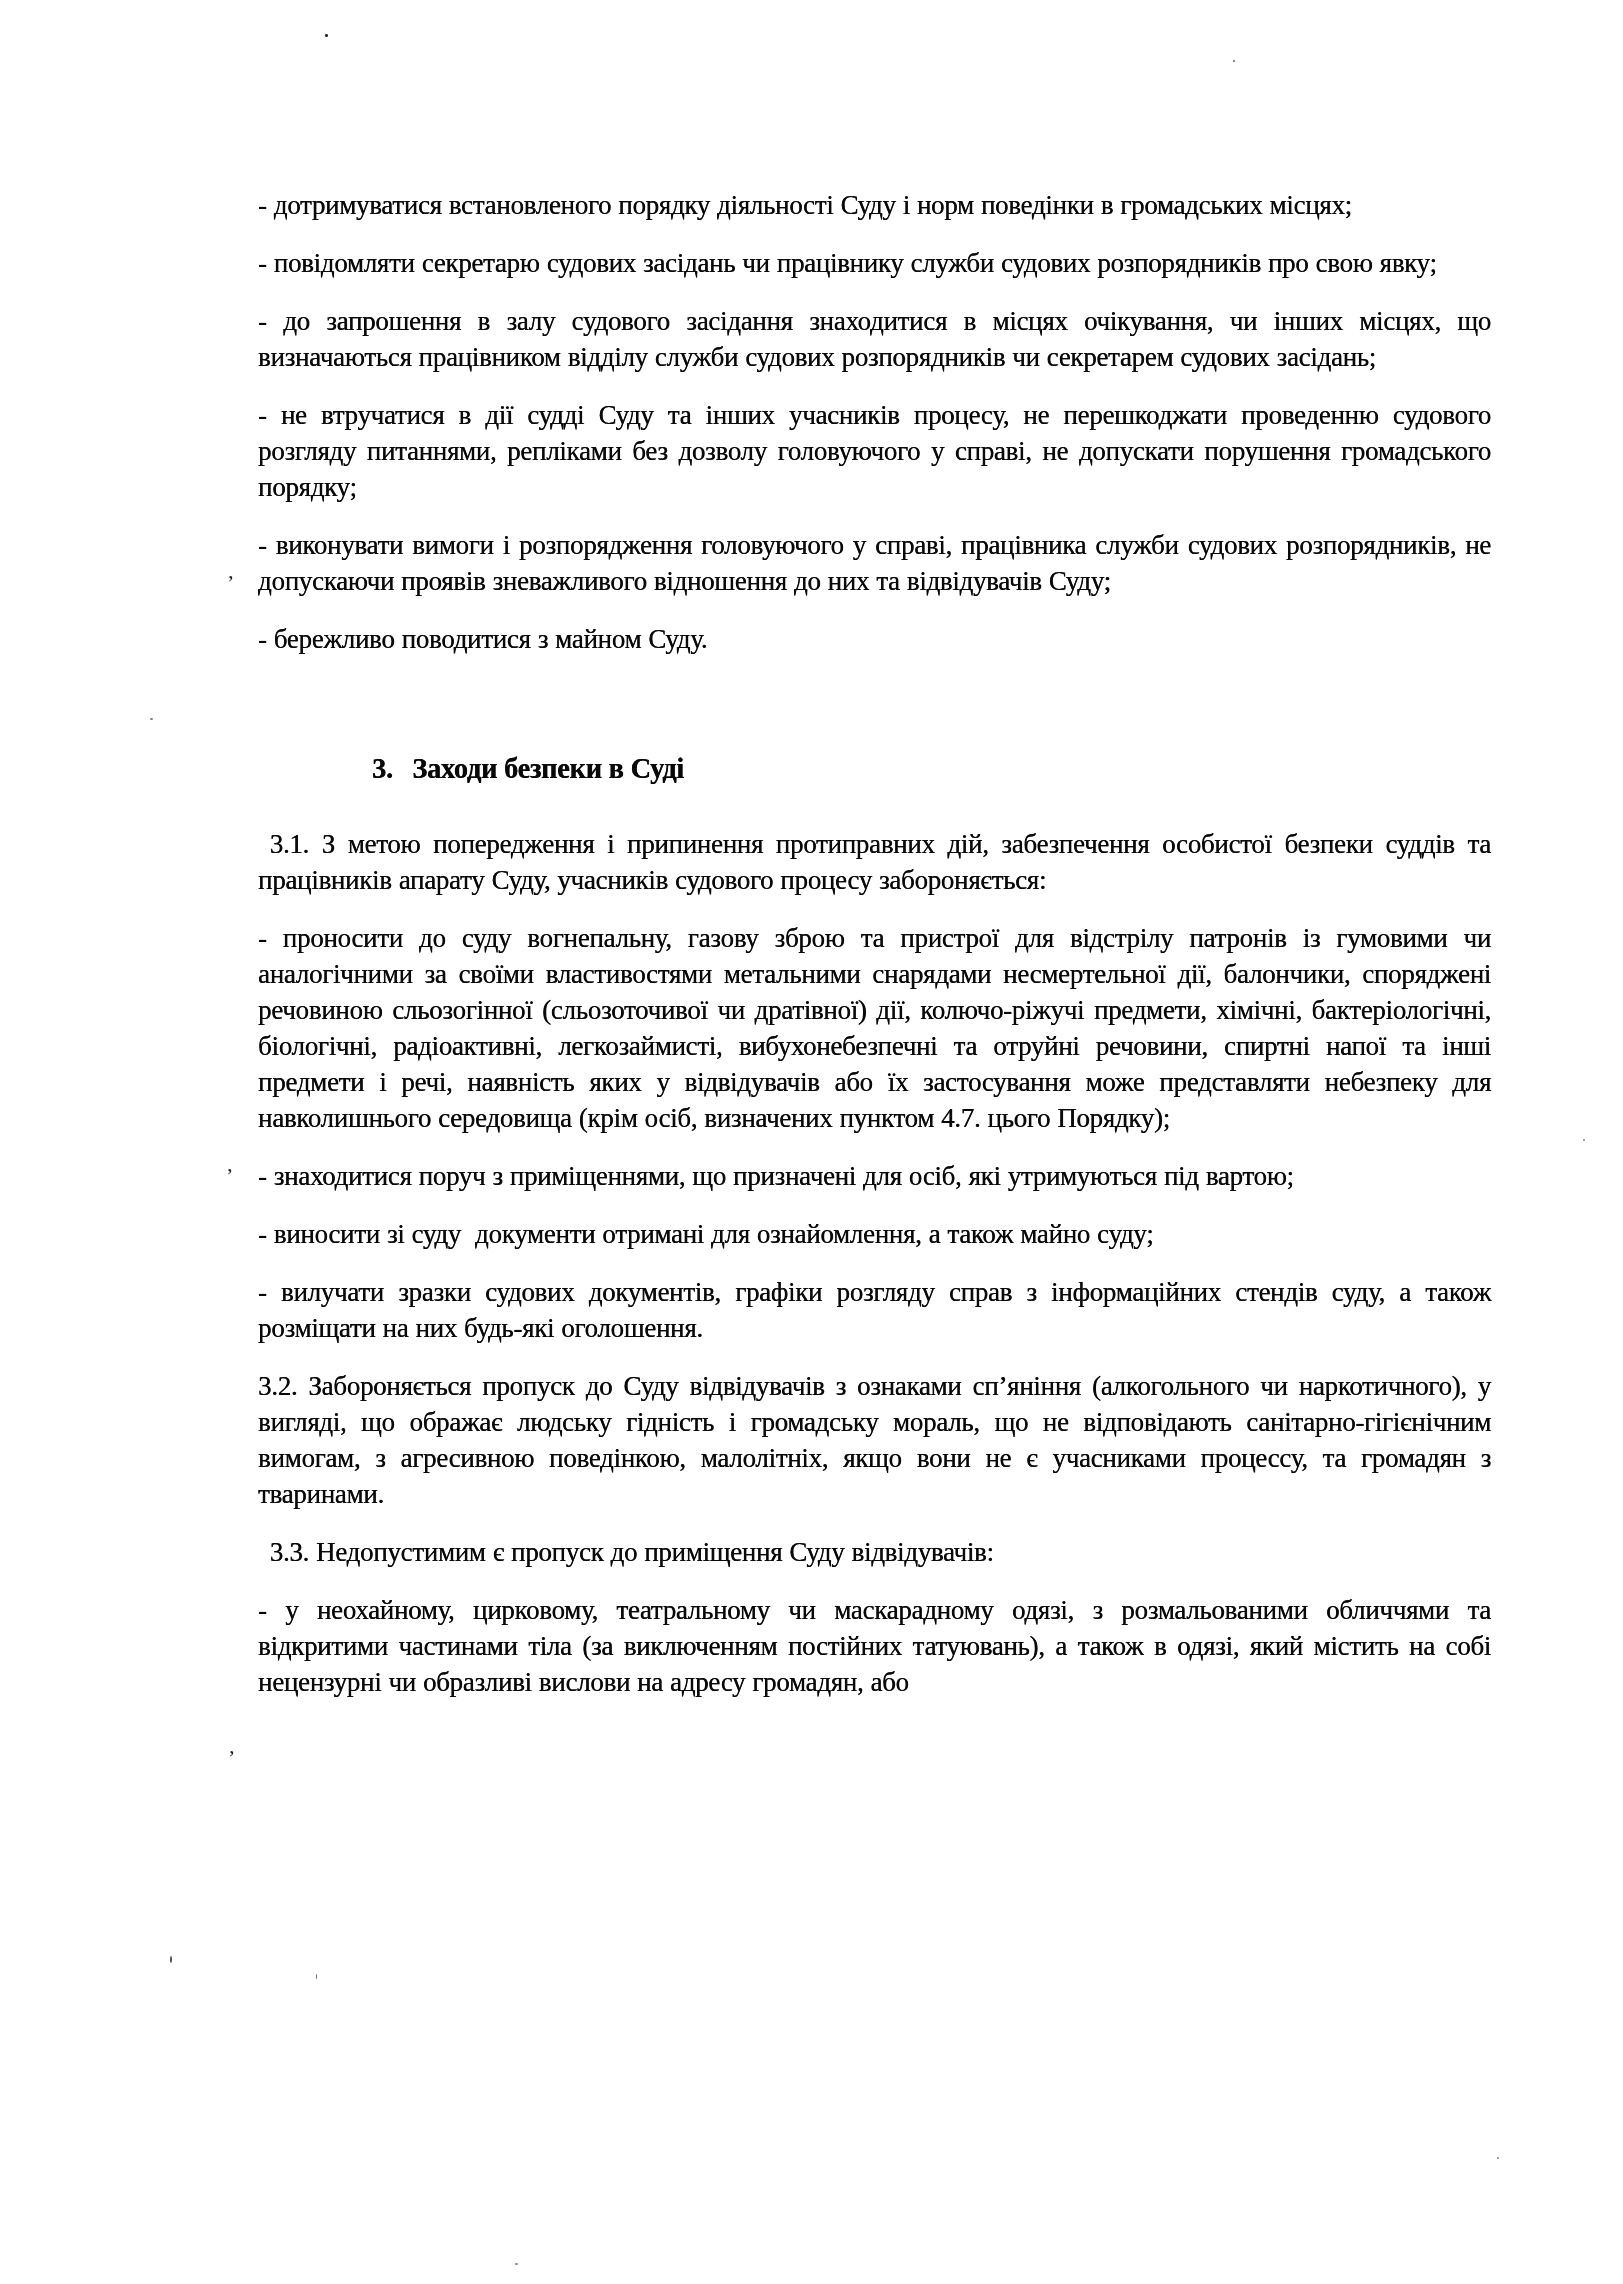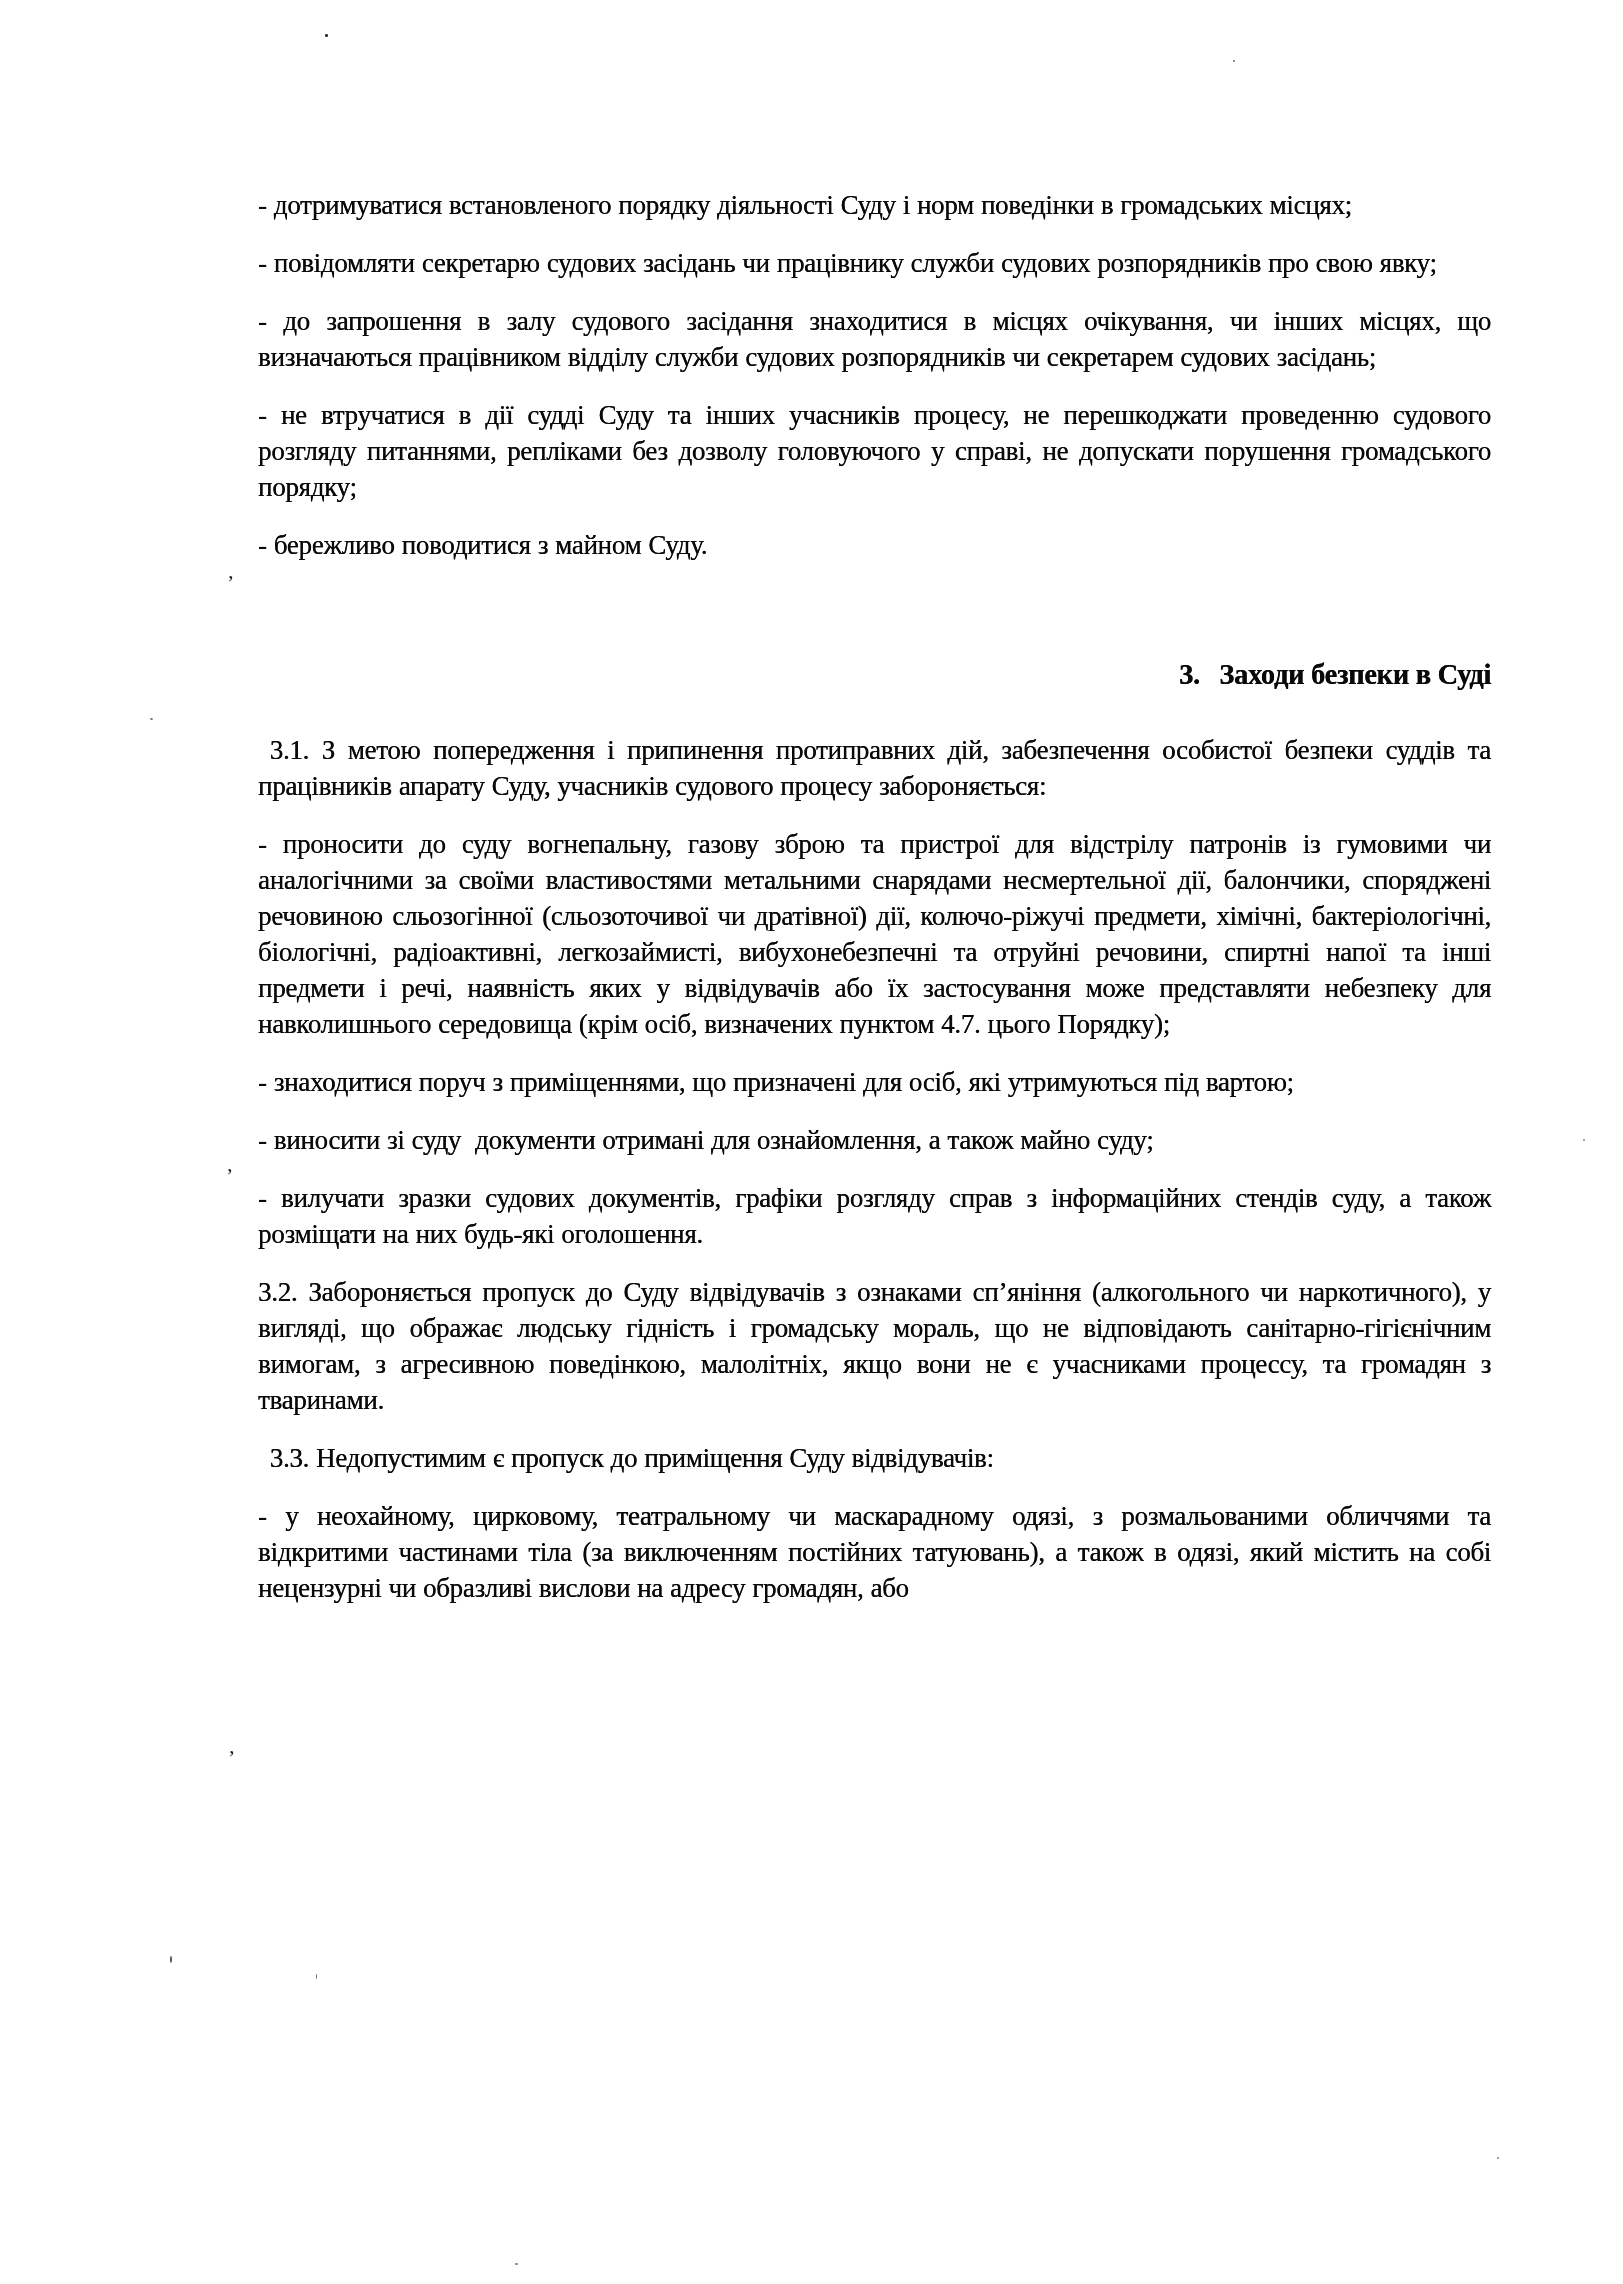--- a/index.html
+++ b/index.html
@@ -26,21 +26,21 @@
     letter-spacing: -0.3px;
     word-spacing: 0.6px;
     text-shadow: 0.3px 0.3px 0 #1a1a1a;
   }
   .para.indent { text-indent: 11.7px; margin-top: 21px; }
   .para.tight  { letter-spacing: -0.6px; }
   .section-heading {
     font-size: 28.5px;
     line-height: 36px;
     font-weight: 700;
-    text-align: right;
+    text-align: left;
     margin: 94px 0 39px 114px;
     letter-spacing: -0.3px;
     text-shadow: 0.3px 0.3px 0 #111;
   }
   .section-heading .h-num { display: inline-block; margin-right: 19.4px; }
   .speck {
     position: absolute;
     background: #2b2b2b;
     border-radius: 50%;
   }
@@ -55,20 +55,21 @@
 <body>
 
 <div class="sheet">
 
   <div class="textblock">
 
     <div class="para">- дотримуватися встановленого порядку діяльності Суду і норм поведінки в громадських місцях;</div>
     <div class="para">- повідомляти секретарю судових засідань чи працівнику служби судових розпорядників про свою явку;</div>
     <div class="para">- до запрошення в залу судового засідання знаходитися в місцях очікування, чи інших місцях, що визначаються працівником відділу служби судових розпорядників чи секретарем судових засідань;</div>
     <div class="para">- не втручатися в дії судді Суду та інших учасників процесу, не перешкоджати проведенню судового розгляду питаннями, репліками без дозволу головуючого у справі, не допускати порушення громадського порядку;</div>
+    <div class="para">- виконувати вимоги і розпорядження головуючого у справі, працівника служби судових розпорядників, не допускаючи проявів зневажливого відношення до них та відвідувачів Суду;</div>
     <div class="para">- бережливо поводитися з майном Суду.</div>
 
     <div class="section-heading">
       <span class="h-num">3.</span><span>Заходи безпеки в Суді</span>
     </div>
 
     <div class="para indent">3.1. З метою попередження і припинення протиправних дій, забезпечення особистої безпеки суддів та працівників апарату Суду, учасників судового процесу забороняється:</div>
     <div class="para">- проносити до суду вогнепальну, газову зброю та пристрої для відстрілу патронів із гумовими чи аналогічними за своїми властивостями метальними снарядами несмертельної дії, балончики, споряджені речовиною сльозогінної (сльозоточивої чи дратівної) дії, колючо-ріжучі предмети, хімічні, бактеріологічні, біологічні, радіоактивні, легкозаймисті, вибухонебезпечні та отруйні речовини, спиртні напої та інші предмети і речі, наявність яких у відвідувачів або їх застосування може представляти небезпеку для навколишнього середовища (крім осіб, визначених пунктом 4.7. цього Порядку);</div>
     <div class="para">- знаходитися поруч з приміщеннями, що призначені для осіб, які утримуються під вартою;</div>
     <div class="para">- виносити зі суду&nbsp; документи отримані для ознайомлення, а також майно суду;</div>

